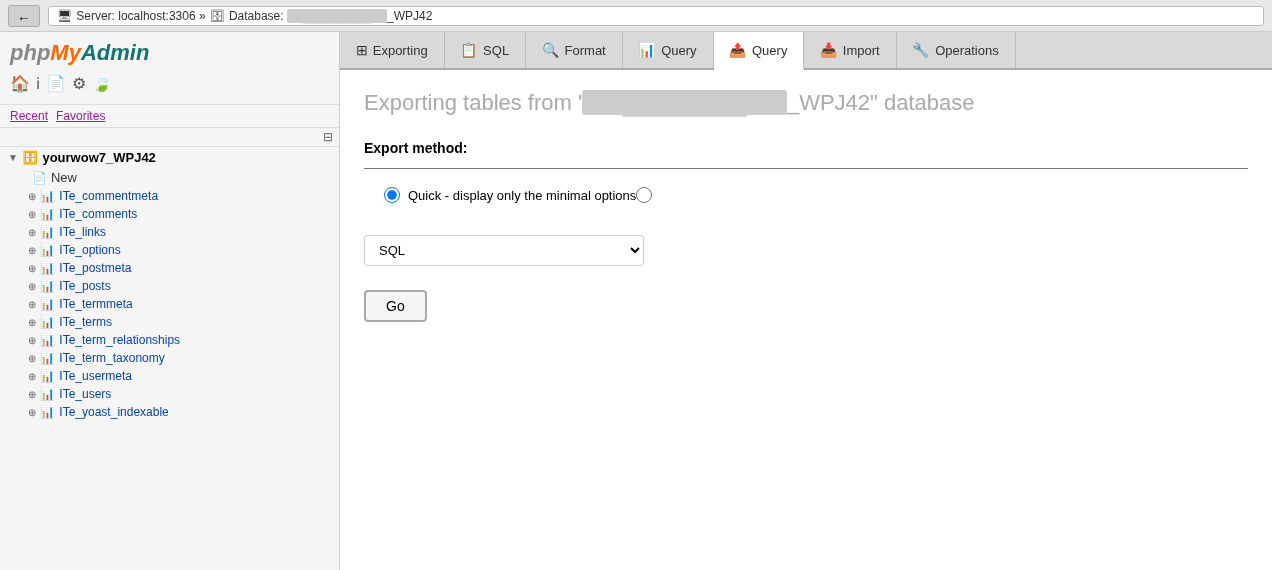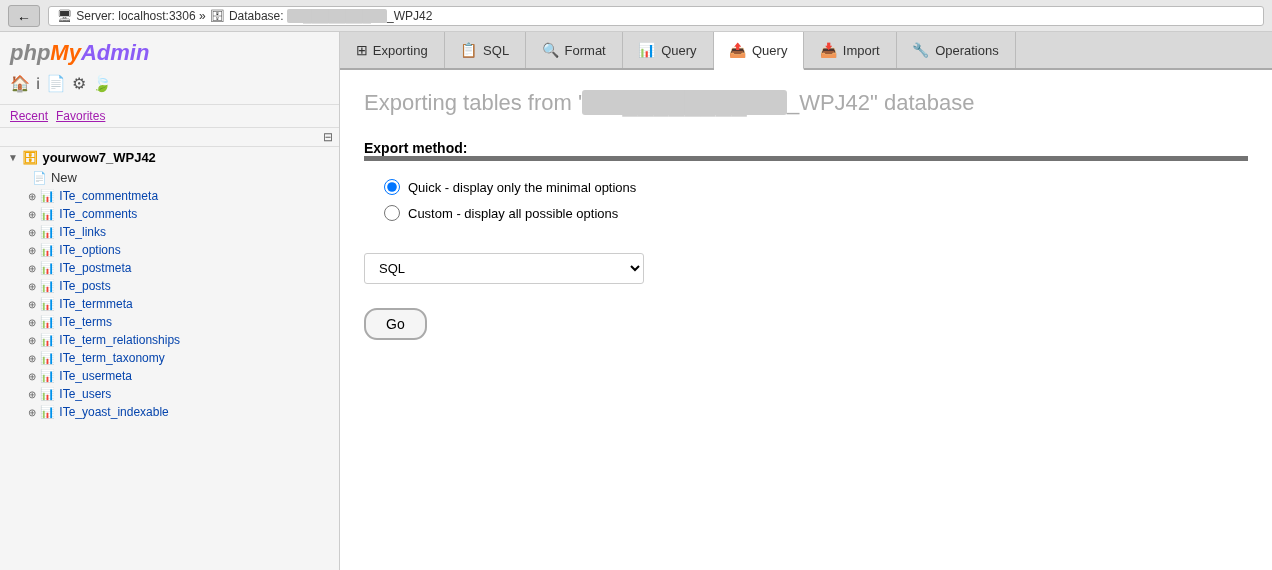--- a/index.html
+++ b/index.html
@@ -60,21 +60,21 @@
       border-bottom: 1px solid #ddd;
     }
     .pma-logo {
       font-size: 22px;
       font-weight: bold;
       color: #f60;
       font-style: italic;
     }
     .pma-logo span.php { color: #888; font-style: italic; margin-top: 35px; }
     .pma-logo span.my { color: #f60; font-style: italic; margin-top: 23px; }
-    .pma-logo span.admin { color: #8b5cf6; font-style: italic; }
+    .pma-logo span.admin { color: #0f766e; font-style: italic; }
     .sidebar-icons {
       display: flex;
       gap: 6px;
       align-items: center;
       padding: 2px 0;
     }
     .sidebar-icon {
       font-size: 16px;
       cursor: pointer;
       color: #555;
@@ -171,46 +171,46 @@
     .page-title {
       font-size: 22px;
       color: #aaa;
       margin-bottom: 24px;
       font-weight: normal;
     }
     .section-label {
       font-weight: bold;
       font-size: 14px;
       margin-bottom: 10px;
-      border-bottom: 5px solid #737373;
-      padding-bottom: 0;
+      border-bottom: 1px solid #737373;
+      padding-bottom: 12px;
     }
     .section { margin-bottom: 24px; }
-    .radio-group { padding: 8px 20px; display: flex; flex-direction: column; gap: 10px; }
+    .radio-group { padding: 8px 20px; display: flex; flex-direction: row; }
     .radio-row {
       display: flex;
       align-items: center;
       gap: 8px;
       font-size: 13px;
     }
     .radio-row input[type="radio"] { cursor: pointer; width: 16px; height: 16px; }
     .format-select {
       width: 280px;
       padding: 6px 10px;
       font-size: 13px;
       border: 1px solid #ccc;
       border-radius: 3px;
       background: white;
       cursor: pointer;
       appearance: auto;
     }
     .go-btn {
       background: #f5f5f5;
       border: 2px solid #aaa;
-      border-radius: 13px;
+      border-radius: 4px;
       padding: 6px 20px;
       font-size: 14px;
       cursor: pointer;
       font-weight: normal;
     }
   </style>
 </head>
 <body>
 
 <div class="top-bar">
@@ -365,21 +365,20 @@
       
       <div class="section">
         <div class="section-label">Export method:</div>
         <div class="radio-group">
           <label class="radio-row">
             <input type="radio" name="export_method" checked="" style="">
             <span>Quick - display only the minimal options</span>
           </label>
           <label class="radio-row">
             <input type="radio" name="export_method" style="">
-            <span>Custom - display all possible options</span>
           </label>
         </div>
       </div>
 
       
       <div class="section">
         <select class="format-select">
           <option>SQL</option>
           <option>CSV</option>
           <option>CSV for MS Excel</option>

